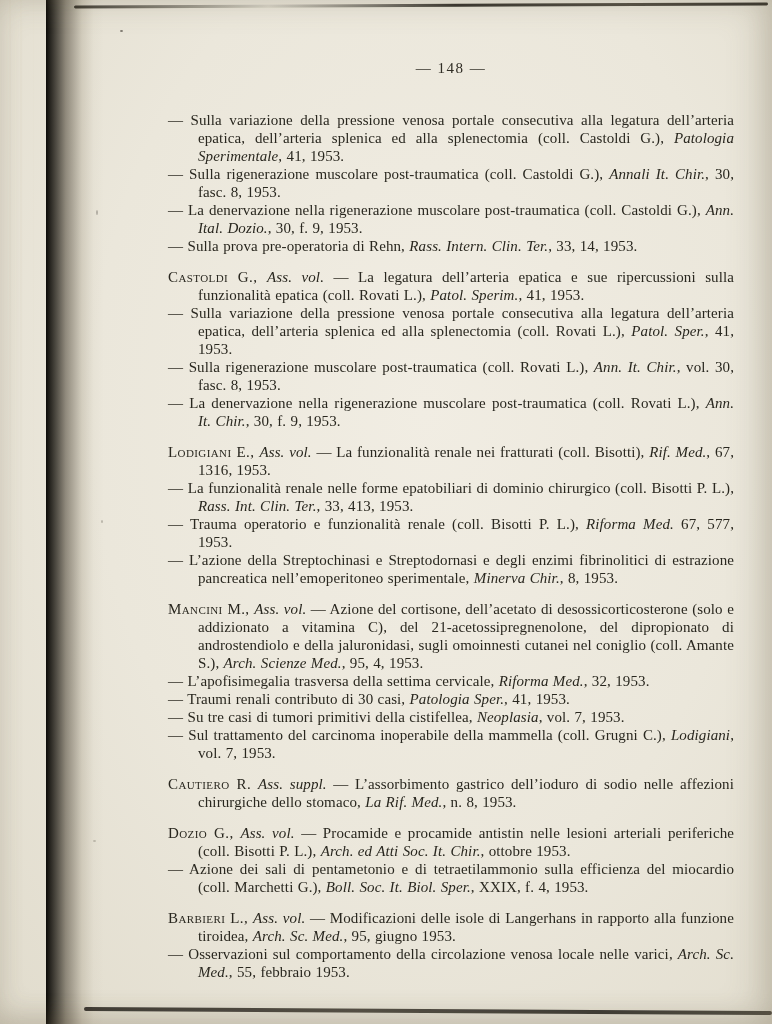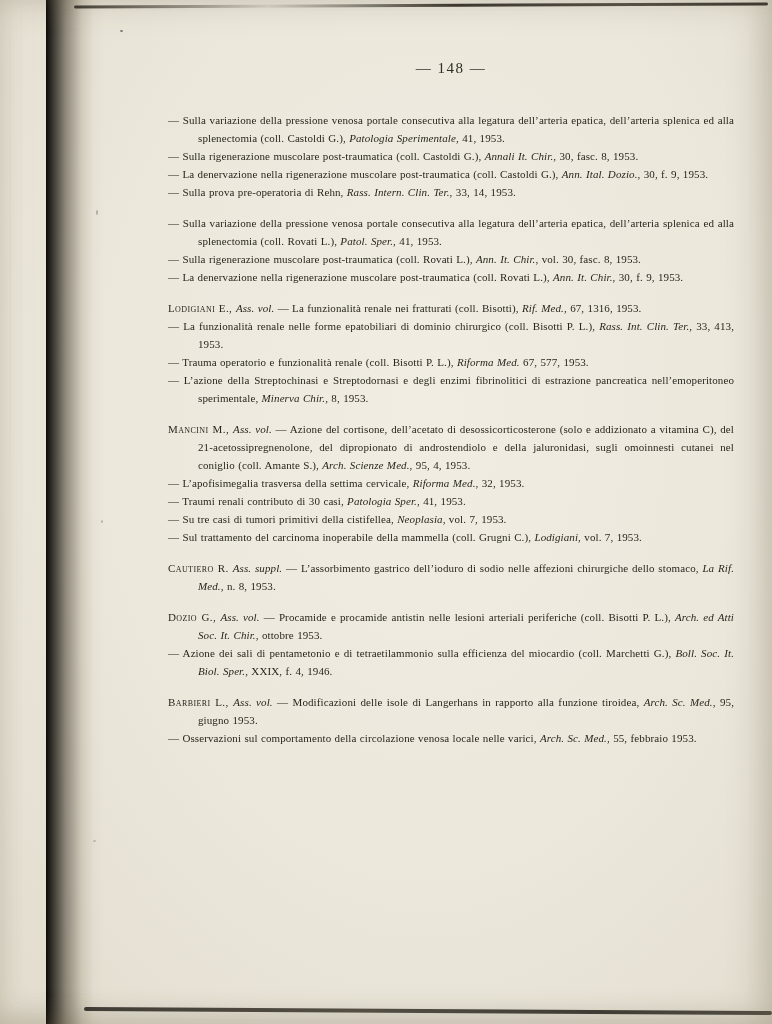--- a/index.html
+++ b/index.html
@@ -58,21 +58,21 @@
   .page-number {
     text-align: center;
     font-size: 15px;
     letter-spacing: 1.5px;
     color: #302d25;
     margin: 0 0 34px 0;
   }
   .bib-section { margin: 0 0 13px 0; }
   .entry {
     margin: 0;
-    font-size: 11px;
+    font-size: 15px;
     line-height: 18px;
     text-align: justify;
     padding-left: 30px;
     text-indent: -30px;
     letter-spacing: 0.1px;
     word-spacing: 0.5px;
   }
   .it { font-style: italic; }
   .sc { font-variant: small-caps; letter-spacing: 0.4px; }
 </style>
@@ -96,20 +96,21 @@
   <div class="page-body">
     <p class="page-number">— 148 —</p>
     <div>
         <div class="bib-section">
           <p class="entry"><span class="">— Sulla variazione della pressione venosa portale consecutiva alla legatura dell’arteria epatica, dell’arteria splenica ed alla splenectomia (coll. Castoldi G.), </span><span class="it ">Patologia Sperimentale</span><span class="">, 41, 1953.</span></p>
           <p class="entry"><span class="">— Sulla rigenerazione muscolare post-traumatica (coll. Castoldi G.), </span><span class="it ">Annali It. Chir.</span><span class="">, 30, fasc. 8, 1953.</span></p>
           <p class="entry"><span class="">— La denervazione nella rigenerazione muscolare post-traumatica (coll. Castoldi G.), </span><span class="it ">Ann. Ital. Dozio.</span><span class="">, 30, f. 9, 1953.</span></p>
           <p class="entry"><span class="">— Sulla prova pre-operatoria di Rehn, </span><span class="it ">Rass. Intern. Clin. Ter.</span><span class="">, 33, 14, 1953.</span></p>
         </div>
         <div class="bib-section">
+          <p class="entry"><span class="sc">Castoldi G., </span><span class="it ">Ass. vol.</span><span class=""> — La legatura dell’arteria epatica e sue ripercussioni sulla funzionalità epatica (coll. Rovati L.), </span><span class="it ">Patol. Sperim.</span><span class="">, 41, 1953.</span></p>
           <p class="entry"><span class="">— Sulla variazione della pressione venosa portale consecutiva alla legatura dell’arteria epatica, dell’arteria splenica ed alla splenectomia (coll. Rovati L.), </span><span class="it ">Patol. Sper.</span><span class="">, 41, 1953.</span></p>
           <p class="entry"><span class="">— Sulla rigenerazione muscolare post-traumatica (coll. Rovati L.), </span><span class="it ">Ann. It. Chir.</span><span class="">, vol. 30, fasc. 8, 1953.</span></p>
           <p class="entry"><span class="">— La denervazione nella rigenerazione muscolare post-traumatica (coll. Rovati L.), </span><span class="it ">Ann. It. Chir.</span><span class="">, 30, f. 9, 1953.</span></p>
         </div>
         <div class="bib-section">
           <p class="entry"><span class="sc">Lodigiani E., </span><span class="it ">Ass. vol.</span><span class=""> — La funzionalità renale nei fratturati (coll. Bisotti), </span><span class="it ">Rif. Med.</span><span class="">, 67, 1316, 1953.</span></p>
           <p class="entry"><span class="">— La funzionalità renale nelle forme epatobiliari di dominio chirurgico (coll. Bisotti P. L.), </span><span class="it ">Rass. Int. Clin. Ter.</span><span class="">, 33, 413, 1953.</span></p>
           <p class="entry"><span class="">— Trauma operatorio e funzionalità renale (coll. Bisotti P. L.), </span><span class="it ">Riforma Med.</span><span class=""> 67, 577, 1953.</span></p>
           <p class="entry"><span class="">— L’azione della Streptochinasi e Streptodornasi e degli enzimi fibrinolitici di estrazione pancreatica nell’emoperitoneo sperimentale, </span><span class="it ">Minerva Chir.</span><span class="">, 8, 1953.</span></p>
         </div>
@@ -118,21 +119,21 @@
           <p class="entry"><span class="">— L’apofisimegalia trasversa della settima cervicale, </span><span class="it ">Riforma Med.</span><span class="">, 32, 1953.</span></p>
           <p class="entry"><span class="">— Traumi renali contributo di 30 casi, </span><span class="it ">Patologia Sper.</span><span class="">, 41, 1953.</span></p>
           <p class="entry"><span class="">— Su tre casi di tumori primitivi della cistifellea, </span><span class="it ">Neoplasia</span><span class="">, vol. 7, 1953.</span></p>
           <p class="entry"><span class="">— Sul trattamento del carcinoma inoperabile della mammella (coll. Grugni C.), </span><span class="it ">Lodigiani</span><span class="">, vol. 7, 1953.</span></p>
         </div>
         <div class="bib-section">
           <p class="entry"><span class="sc">Cautiero R. </span><span class="it ">Ass. suppl.</span><span class=""> — L’assorbimento gastrico dell’ioduro di sodio nelle affezioni chirurgiche dello stomaco, </span><span class="it ">La Rif. Med.</span><span class="">, n. 8, 1953.</span></p>
         </div>
         <div class="bib-section">
           <p class="entry"><span class="sc">Dozio G., </span><span class="it ">Ass. vol.</span><span class=""> — Procamide e procamide antistin nelle lesioni arteriali periferiche (coll. Bisotti P. L.), </span><span class="it ">Arch. ed Atti Soc. It. Chir.</span><span class="">, ottobre 1953.</span></p>
-          <p class="entry"><span class="">— Azione dei sali di pentametonio e di tetraetilammonio sulla efficienza del miocardio (coll. Marchetti G.), </span><span class="it ">Boll. Soc. It. Biol. Sper.</span><span class="">, XXIX, f. 4, 1946.</span></p>
+          <p class="entry"><span class="">— Azione dei sali di pentametonio e di tetraetilammonio sulla efficienza del miocardio (coll. Marchetti G.), </span><span class="it ">Boll. Soc. It. Biol. Sper.</span><span class="">, XXIX, f. 4, 1953.</span></p>
         </div>
         <div class="bib-section">
           <p class="entry"><span class="sc">Barbieri L., </span><span class="it ">Ass. vol.</span><span class=""> — Modificazioni delle isole di Langerhans in rapporto alla funzione tiroidea, </span><span class="it ">Arch. Sc. Med.</span><span class="">, 95, giugno 1953.</span></p>
           <p class="entry"><span class="">— Osservazioni sul comportamento della circolazione venosa locale nelle varici, </span><span class="it ">Arch. Sc. Med.</span><span class="">, 55, febbraio 1953.</span></p>
         </div>
       </div>
   </div>
 </div>
 
 </body></html>

